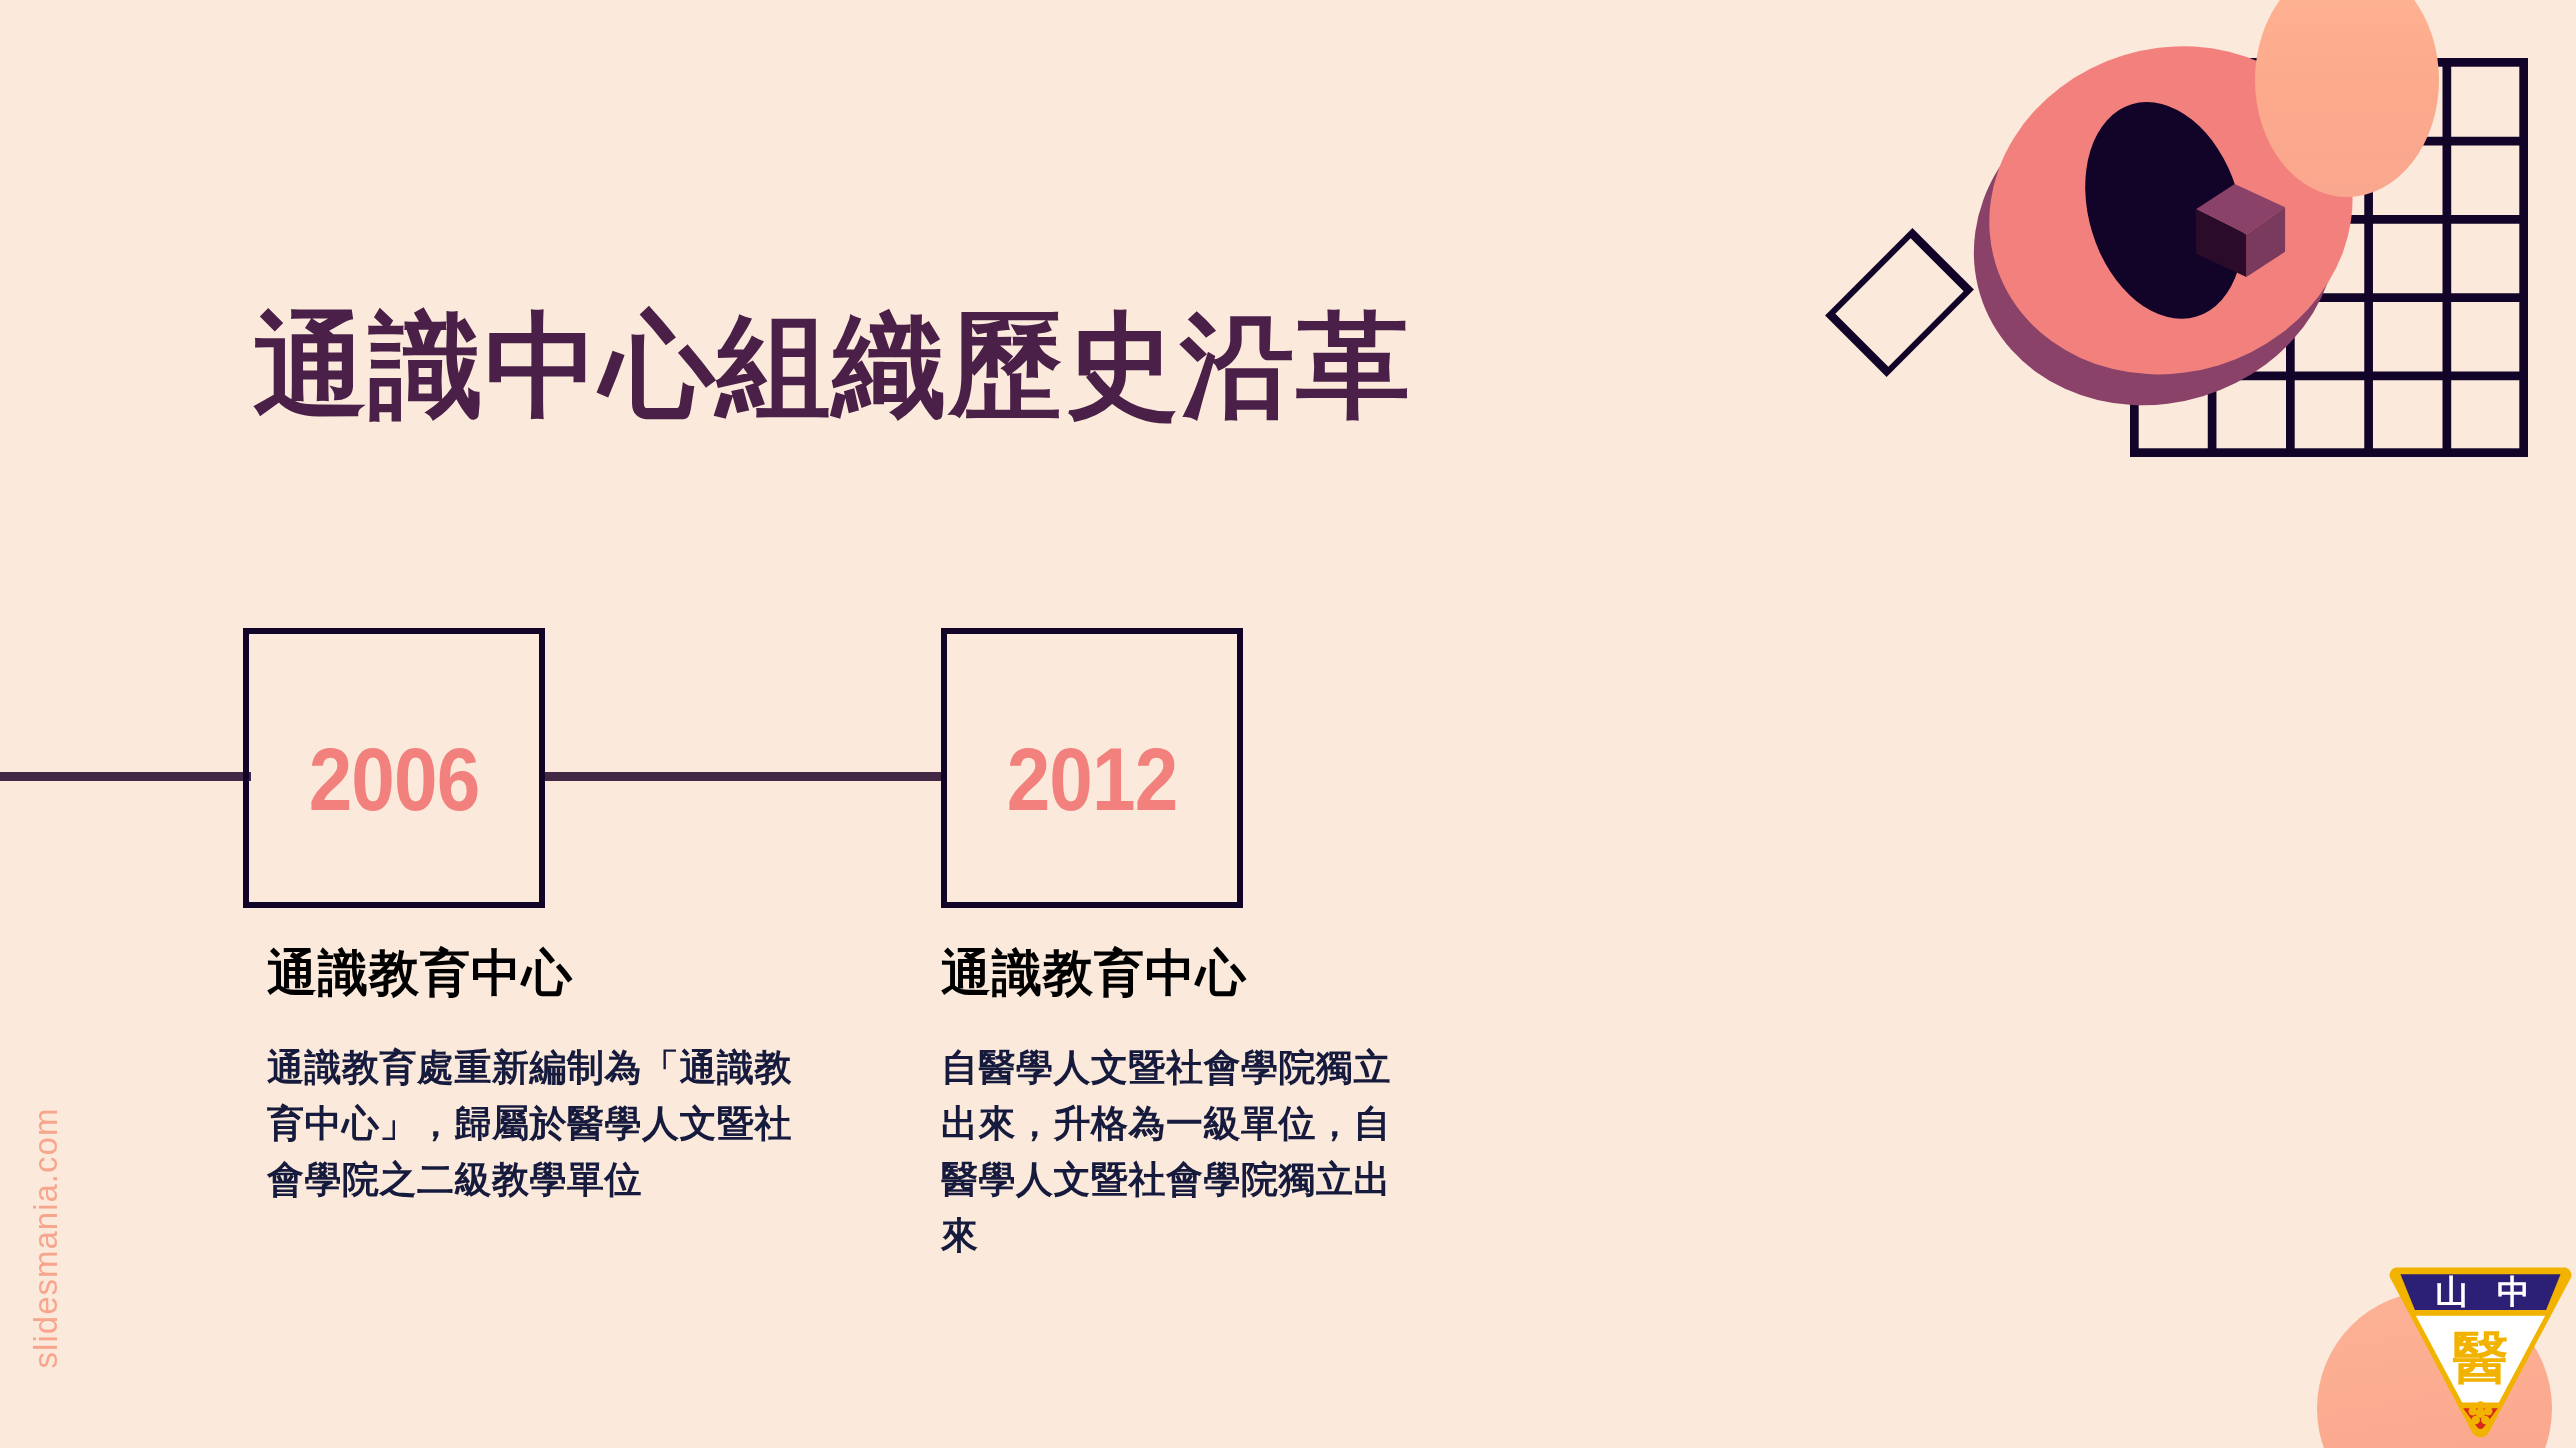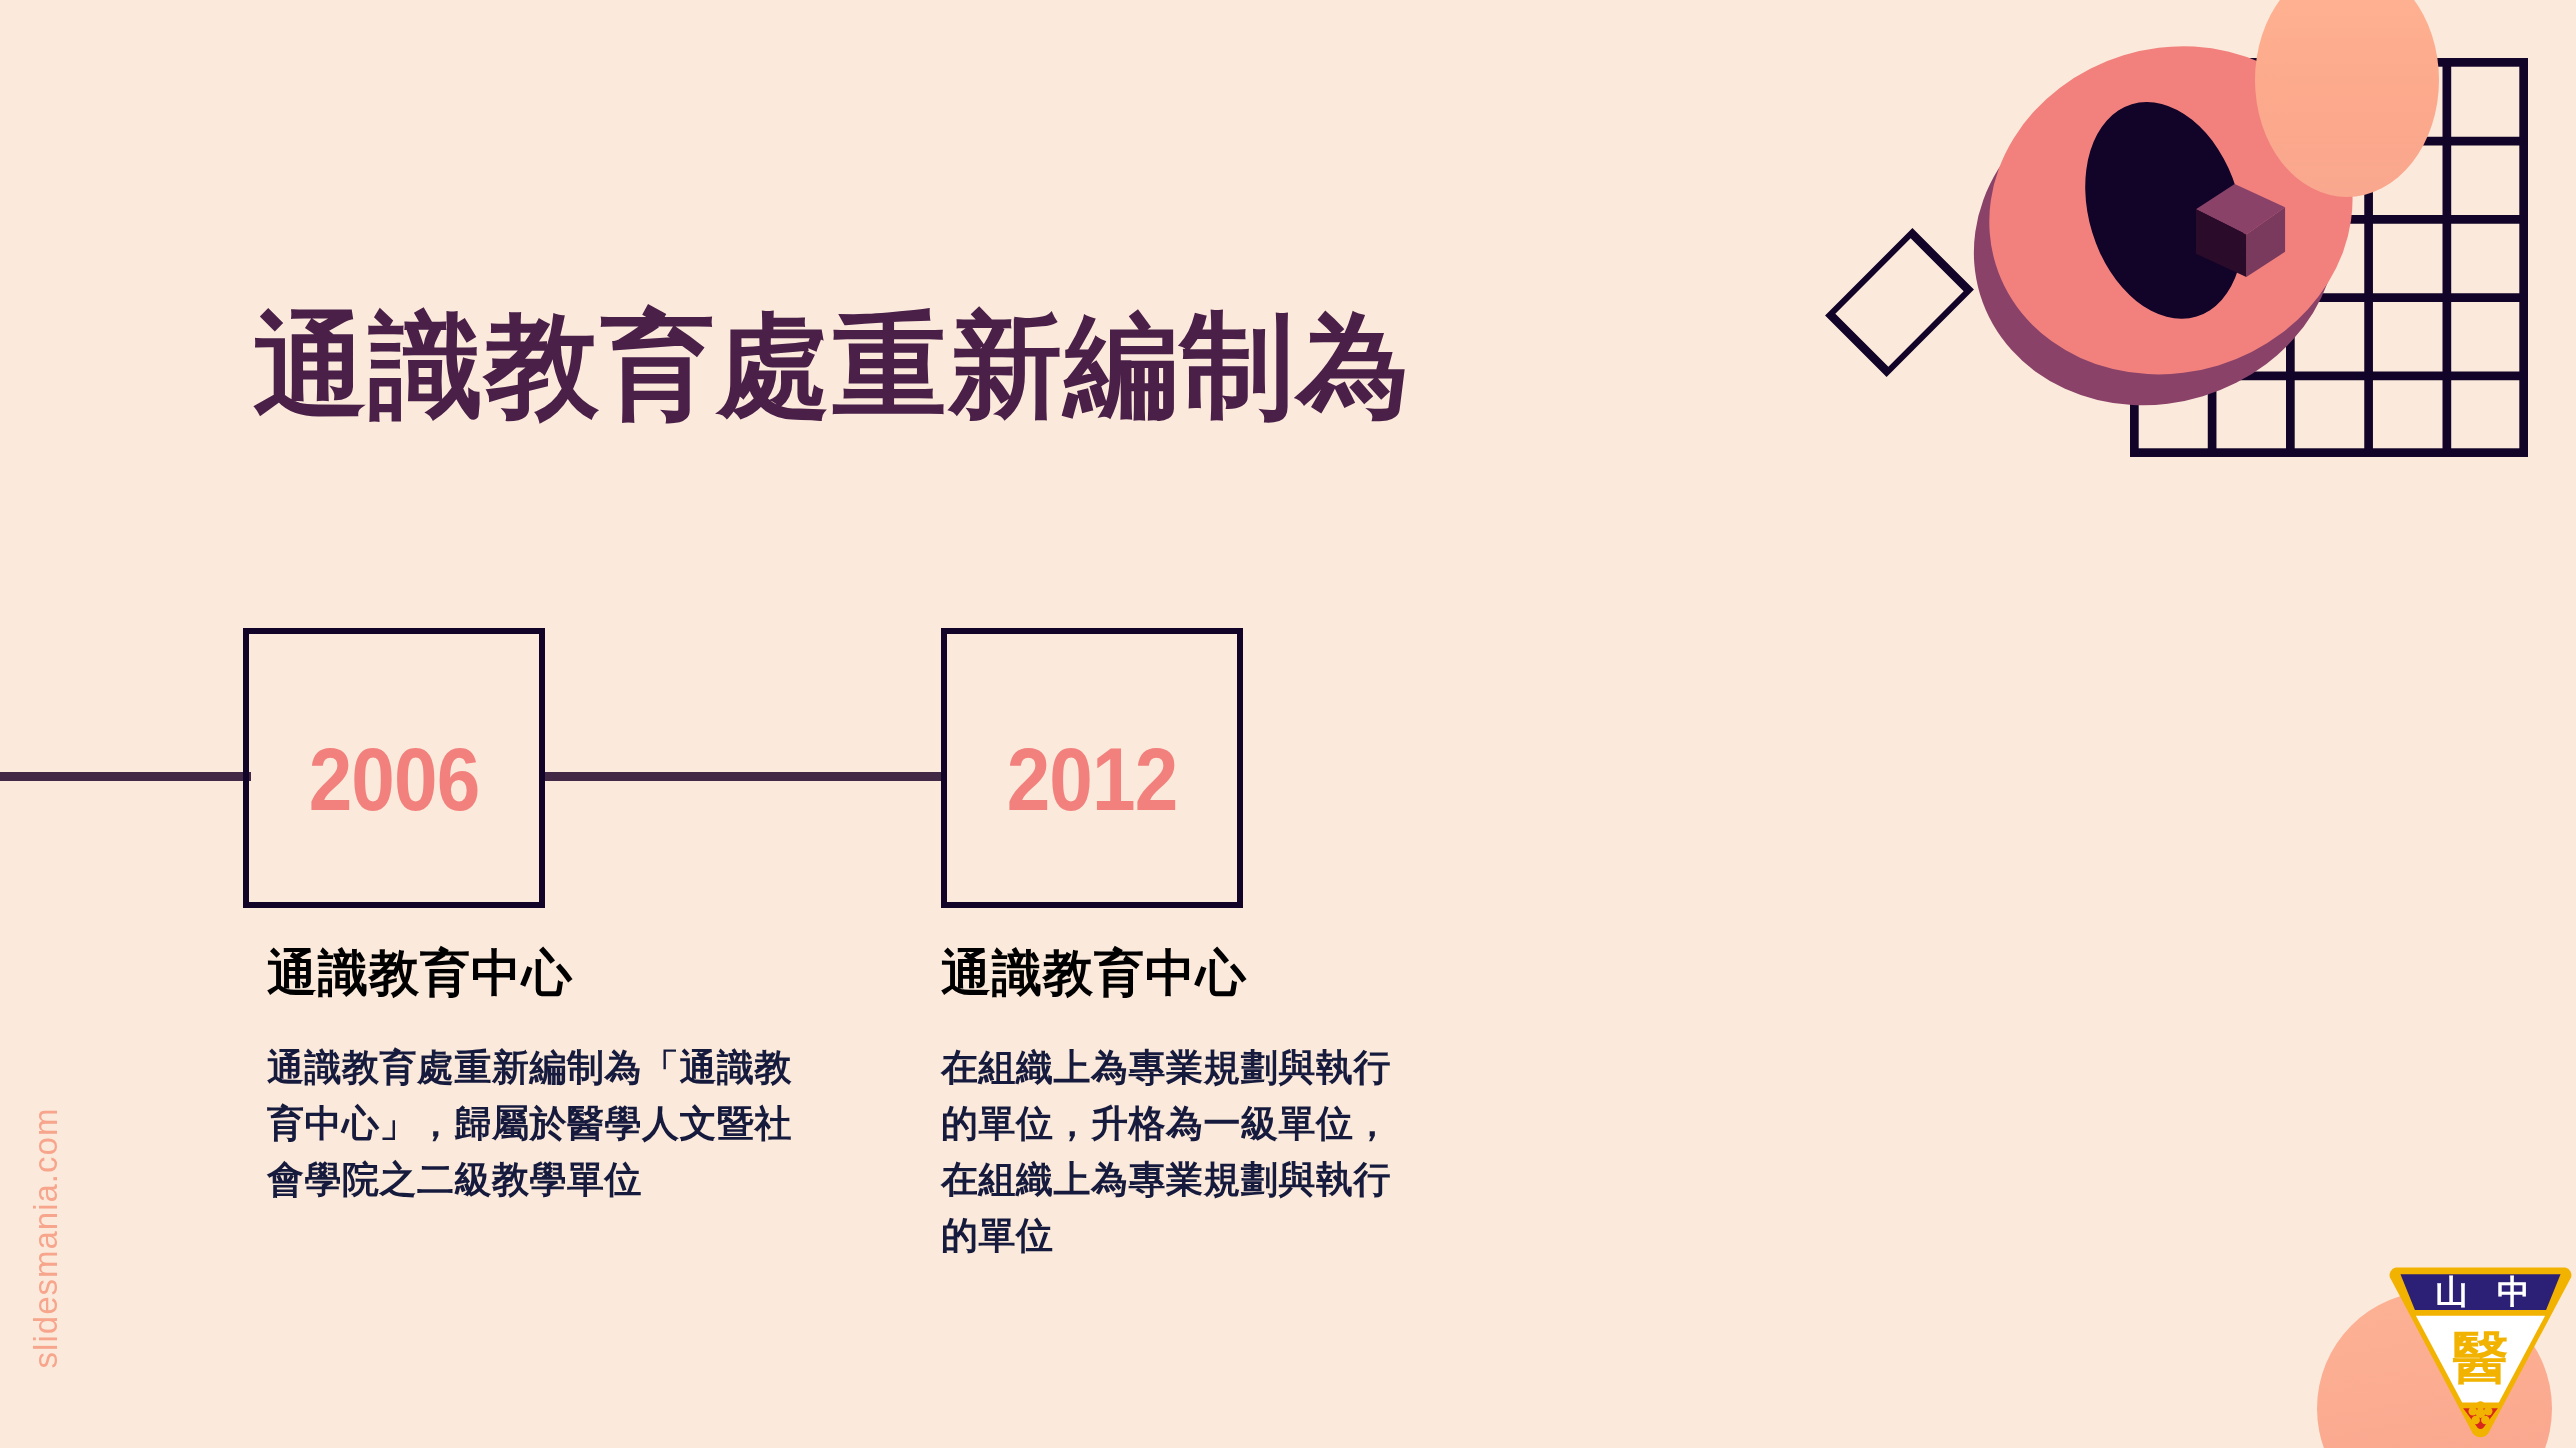--- a/index.html
+++ b/index.html
@@ -212,39 +212,39 @@
   <div class="cube">
     <svg width="93" height="97" viewBox="0 0 96 100" aria-hidden="true">
       <polygon points="2,28 42,2 94,26 54,54" fill="#8A4269"></polygon>
       <polygon points="54,54 94,26 94,72 54,98" fill="#7A3A5E"></polygon>
       <polygon points="2,28 54,54 54,98 2,74" fill="#2A0B2A"></polygon>
     </svg>
   </div>
 
   <div class="diamond"></div>
 
-  <h1 class="slide-title">通識教育處重新編制為</h1>
+  <h1 class="slide-title">通識中心組織歷史沿革</h1>
 
   <div class="timeline-line line-a"></div>
   <div class="timeline-line line-b"></div>
 
   <div class="year-box b1"></div>
   <div class="year-label b1">2006</div>
 
   <div class="year-box b2"></div>
   <div class="year-label b2">2012</div>
 
   <div class="col c1">
     <div class="col-heading">通識教育中心</div>
     <p class="col-body">通識教育處重新編制為「通識教育中心」，歸屬於醫學人文暨社會學院之二級教學單位</p>
   </div>
 
   <div class="col c2">
     <div class="col-heading">通識教育中心</div>
-    <p class="col-body">在組織上為專業規劃與執行的單位，升格為一級單位，在組織上為專業規劃與執行的單位</p>
+    <p class="col-body">自醫學人文暨社會學院獨立出來，升格為一級單位，自醫學人文暨社會學院獨立出來</p>
   </div>
 
   <div class="watermark">slidesmania.com</div>
 
   <div class="logo-circle"></div>
   <div class="logo-badge">
     <svg width="189" height="189" viewBox="0 0 196 196" aria-hidden="true">
 
       <path d="M10 12 H186 A8 8 0 0 1 192 22 L106 184 A10 10 0 0 1 90 184 L4 22 A8 8 0 0 1 10 12 Z" fill="#F2B200"></path>
 

